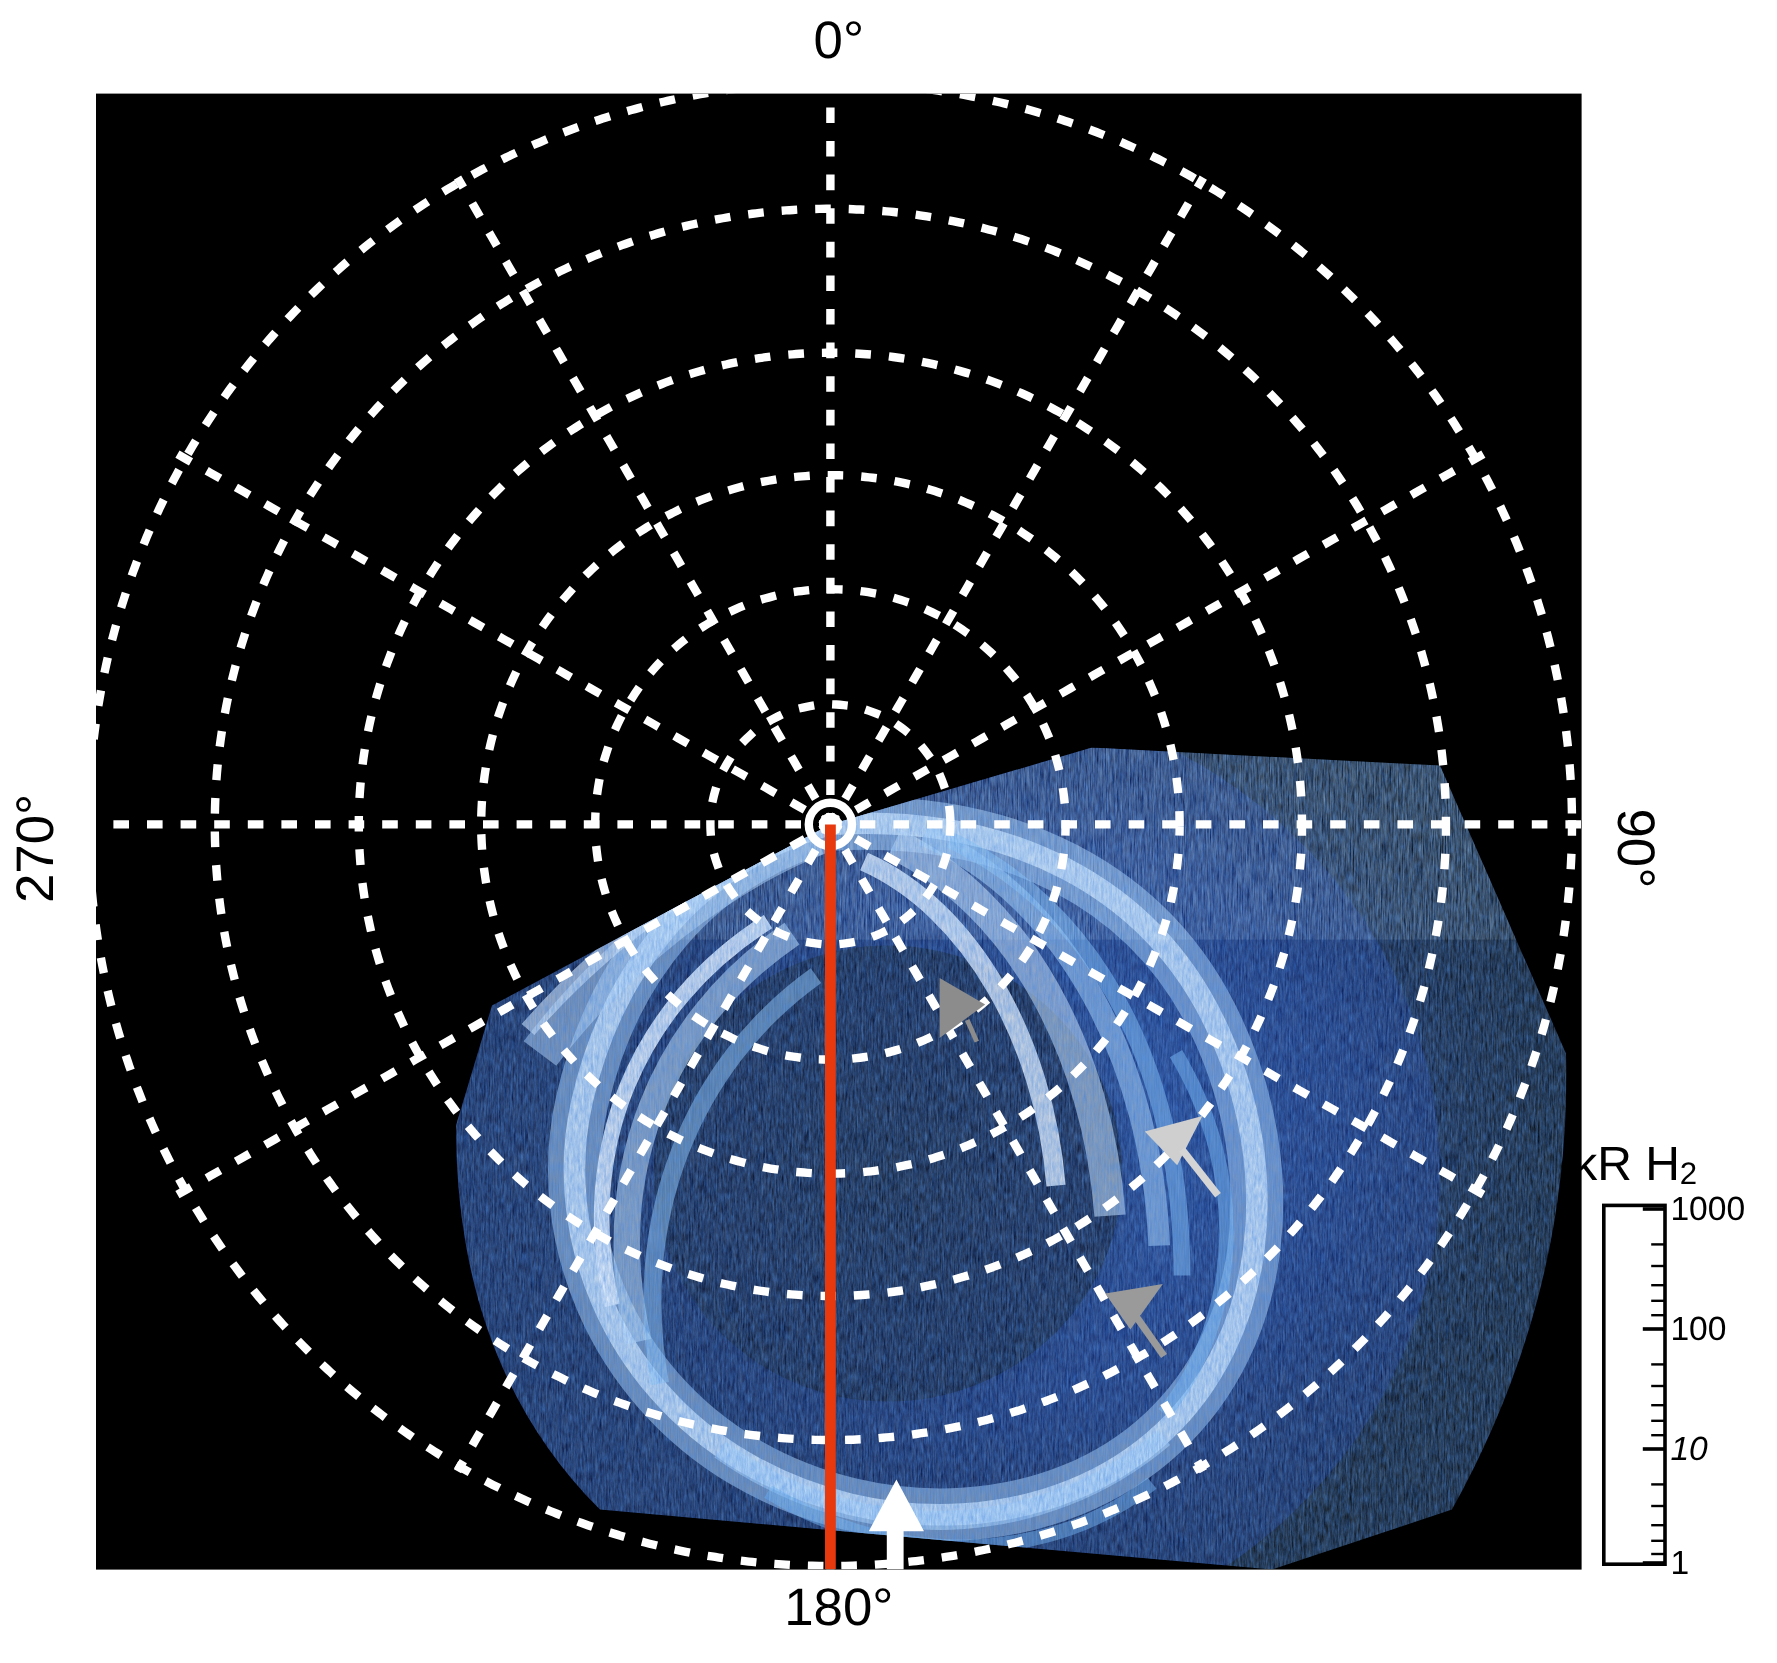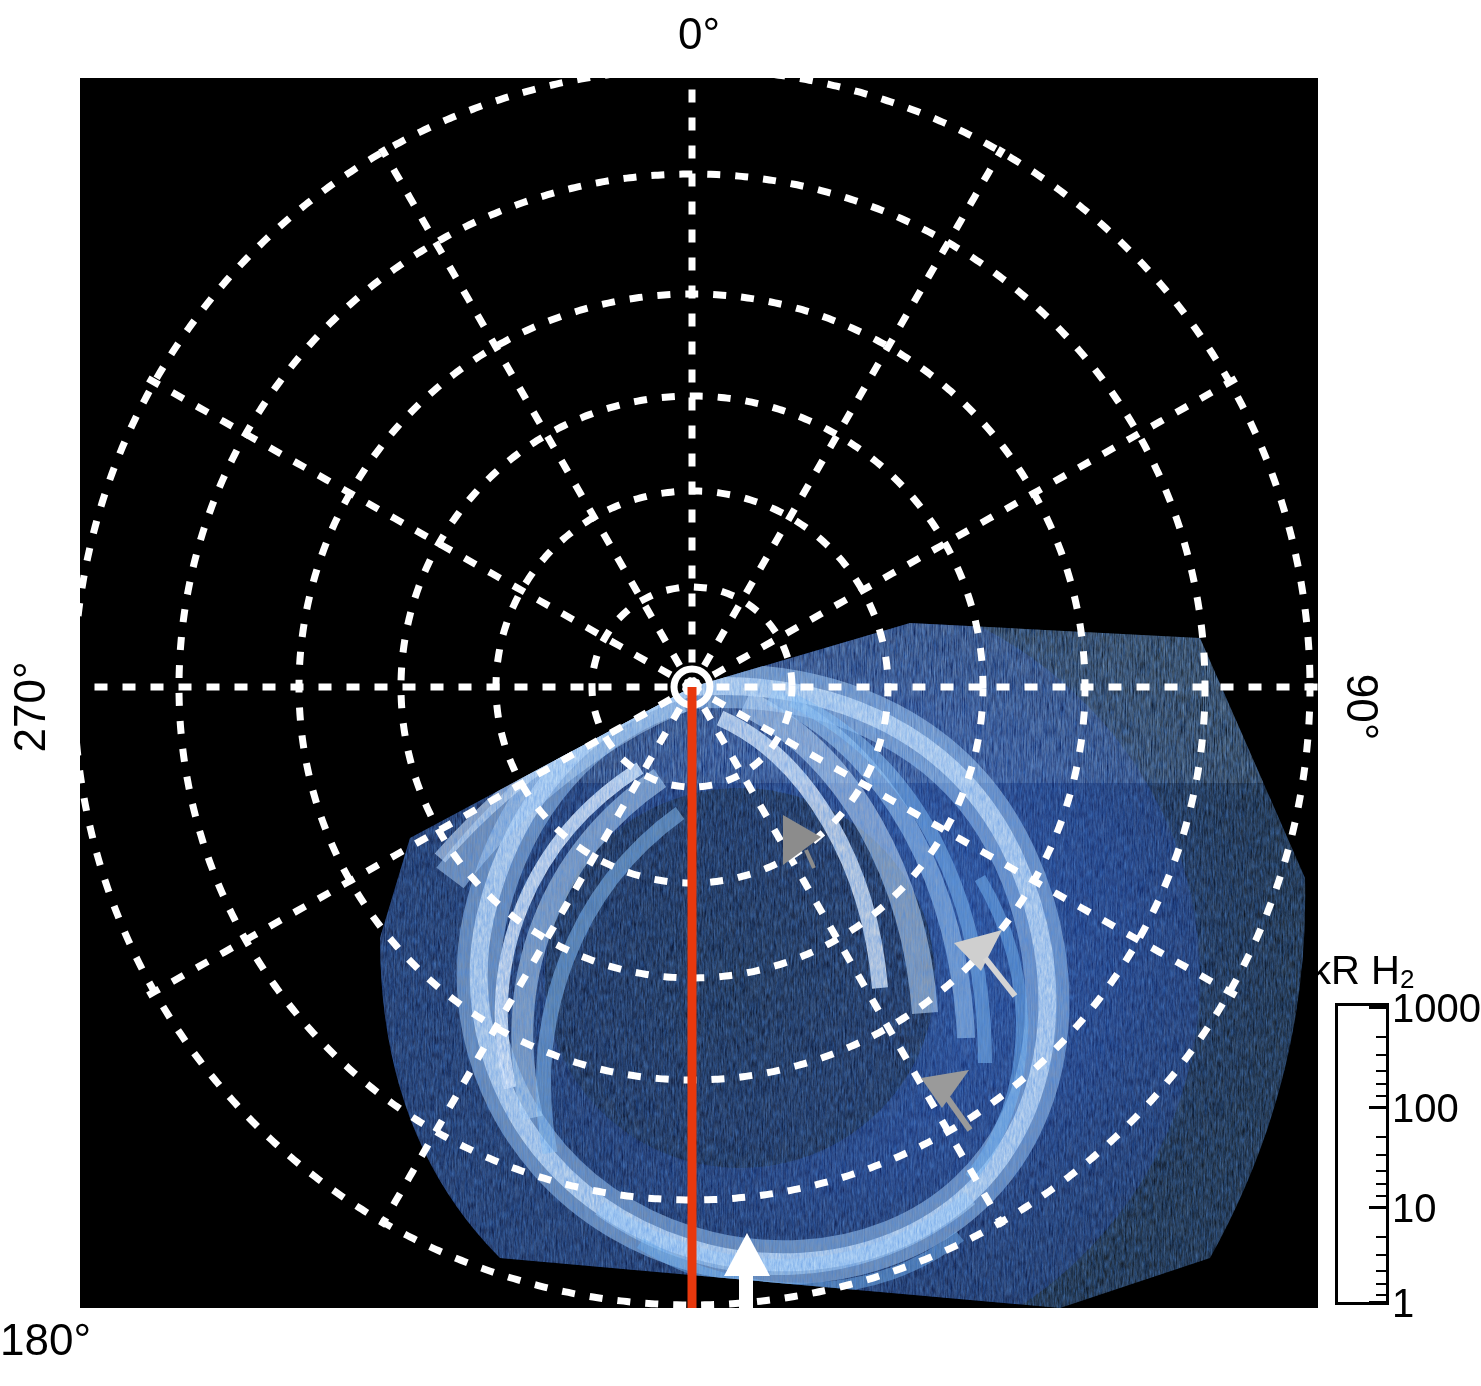--- a/index.html
+++ b/index.html
@@ -4,21 +4,21 @@
 <style>
   html,body{margin:0;padding:0;background:#ffffff;}
   body{width:1481px;height:1386px;position:relative;overflow:hidden;
        font-family:"Liberation Sans", sans-serif;color:#000;}
 
   #figure{position:absolute;left:0;top:0;width:1481px;height:1386px;background:#fff;}
 
   
   .axlabel{position:absolute;font-size:44px;line-height:44px;color:#000;white-space:nowrap;}
   #label-top{left:0;top:12px;width:1398px;text-align:center;}
-  #label-bottom{left:0;top:1318px;width:1398px;}
+  #label-bottom{left:0;top:1318px;width:1398px;text-align:center;}
   #label-left{left:-60px;top:685px;width:180px;text-align:center;
               transform:rotate(-90deg);transform-origin:50% 50%;}
   #label-right{left:1272px;top:685px;width:180px;text-align:center;
                transform:rotate(90deg);transform-origin:50% 50%;}
 
   
   #plot{position:absolute;left:80px;top:78px;width:1238px;height:1230px;
         background:#000;overflow:hidden;}
   #plot svg{position:absolute;left:0;top:0;}
 
@@ -36,21 +36,21 @@
             #0d4ee0 52%,
             #1173f5 62%,
             #3f9cfb 72%,
             #74bcfd 80%,
             #a8d7fe 87%,
             #d2ebff 93%,
             #f2f9ff 98%,
             #ffffff 100%);}
   #cbar-title{position:absolute;left:1311px;top:948px;font-size:40px;white-space:nowrap;text-align:center;}
   #cbar-title sub{font-size:26px;vertical-align:-4px;}
-  .cbtick-label{position:absolute;left:1392px;font-size:40px;line-height:40px;white-space:nowrap;}
+  .cbtick-label{position:absolute;left:1392px;font-size:28px;line-height:40px;white-space:nowrap;}
   .cbtick{position:absolute;background:#000;height:3px;}
   .cbtick-minor{position:absolute;background:#000;height:2px;}
 </style>
 </head>
 <body>
 
 <div id="figure">
 
   <div class="axlabel" id="label-top">0°</div>
   <div class="axlabel" id="label-bottom">180°</div>
@@ -235,16 +235,16 @@
   <div class="cbtick-minor" style="left:1376px;top:1183px;width:12px;"></div>
   <div class="cbtick-minor" style="left:1376px;top:1195px;width:12px;"></div>
   <div class="cbtick-minor" style="left:1376px;top:1236px;width:12px;"></div>
   <div class="cbtick-minor" style="left:1376px;top:1254px;width:12px;"></div>
   <div class="cbtick-minor" style="left:1376px;top:1270px;width:12px;"></div>
   <div class="cbtick-minor" style="left:1376px;top:1283px;width:12px;"></div>
   <div class="cbtick-minor" style="left:1376px;top:1294px;width:12px;"></div>
 
   <div class="cbtick-label" style="top:988px;">1000</div>
   <div class="cbtick-label" style="top:1088px;">100</div>
-  <div class="cbtick-label" style="top:1188px;">10</div>
+  <div class="cbtick-label" style="top:1188px;font-style:italic;">10</div>
   <div class="cbtick-label" style="top:1283px;">1</div>
 
 </div>
 
 </body></html>

